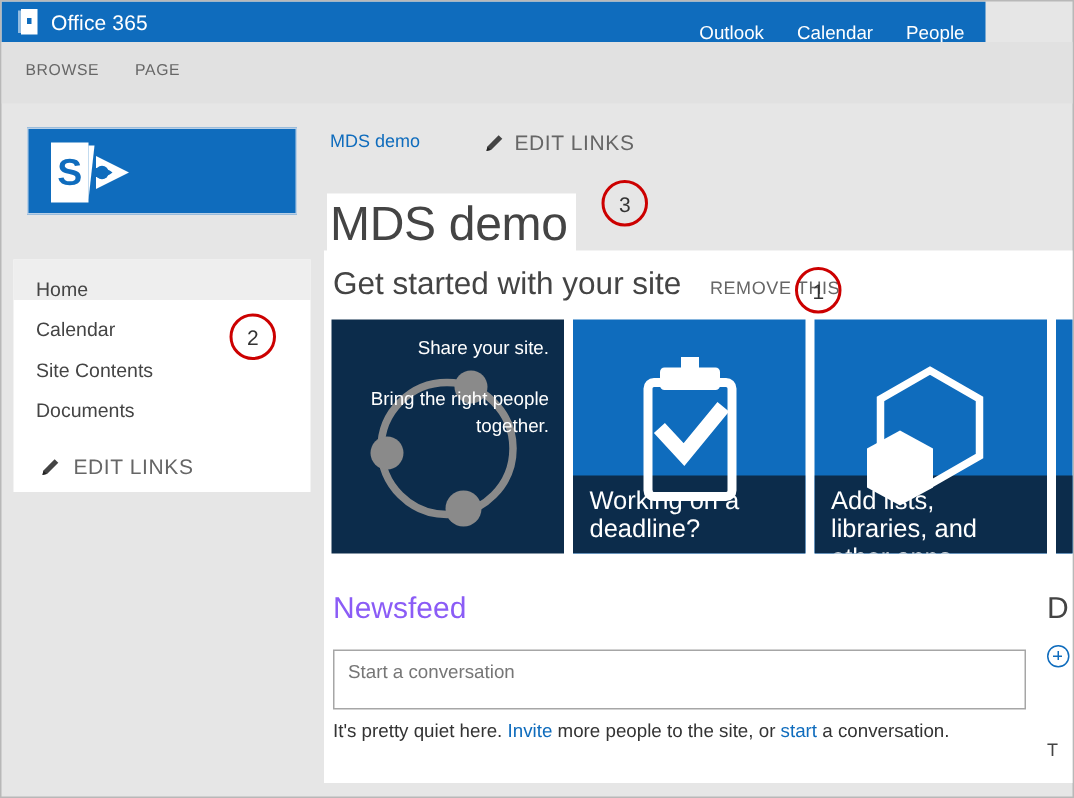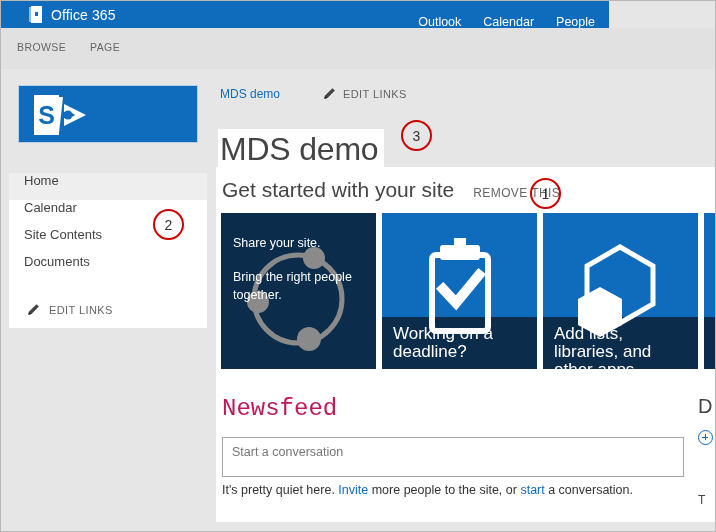--- a/index.html
+++ b/index.html
@@ -18,27 +18,26 @@
     overflow: hidden;
     background: #e6e6e6;
     box-sizing: border-box;
     border: 1px solid #b8b8b8;
   }
 
   
   .suitebar {
     position: absolute;
     left: 0; top: 0;
-    width: 608px;
+    width: 656px;
     height: 27px;
     background: #0f6cbd;
     display: flex;
     align-items: center;
     box-sizing: border-box;
-    padding-left: 17px;
   }
   .suite-brand {
     display: flex;
     align-items: center;
     padding-left: 11px;
     height: 27px;
     cursor: pointer;
   }
   .o365-logo {
     width: 15px;
@@ -176,21 +175,21 @@
     gap: 7px;
     cursor: pointer;
   }
   .pencil {
     width: 13px;
     height: 13px;
     flex: none;
     display: block;
   }
   .editlinks-label {
-    font-size: 11px;
+    font-size: 14px;
     color: #666666;
     letter-spacing: .4px;
     text-transform: uppercase;
     white-space: nowrap;
   }
   .site-title {
     position: absolute;
     left: 217px; top: 107px;
     font-size: 32px;
     color: #444444;
@@ -206,21 +205,21 @@
     position: absolute;
     left: 8px; top: 172px;
     width: 198px;
     height: 155px;
     background: #ffffff;
     box-sizing: border-box;
   }
   .nav-item {
     height: 27px;
     display: flex;
-    align-items: flex-start;
+    align-items: flex-end;
     padding-left: 15px;
     font-size: 13px;
     color: #444444;
     cursor: pointer;
     box-sizing: border-box;
     white-space: nowrap;
   }
   .nav-item.selected {
     background: #eeeeee;
   }
@@ -289,48 +288,48 @@
     box-sizing: border-box;
     padding: 8px 11px 0 11px;
   }
   .tile-band-text {
     color: #ffffff;
     font-size: 17px;
     line-height: 17px;
   }
   .tile-text-top {
     position: absolute;
-    left: 12px; top: 21px;
+    left: 12px; top: 10px;
     right: 10px;
     color: #ffffff;
     font-size: 12.5px;
     line-height: 18px;
     z-index: 2;
+    text-align: right;
   }
   .tile-text-top .gap { display: block; height: 16px; }
   .tile-art {
     position: absolute;
     left: 0; top: 0;
     width: 100%; height: 100%;
     z-index: 1;
   }
 
   
   .newsfeed {
     position: absolute;
     left: 6px; top: 228px;
     width: 466px;
   }
   .newsfeed-title {
-    font-size: 24px;
-    color: #be185d;
+    font-size: 20px;
+    color: #8b5cf6;
     font-weight: normal;
     margin: 0 0 15px 0;
     white-space: nowrap;
-    font-family: Liberation Mono, monospace;
   }
   .conv-box {
     width: 462px;
     height: 40px;
     box-sizing: border-box;
     border: 1px solid #a6a6a6;
     background: #ffffff;
     font-family: "Liberation Sans", sans-serif;
     font-size: 12.5px;
     color: #444444;

